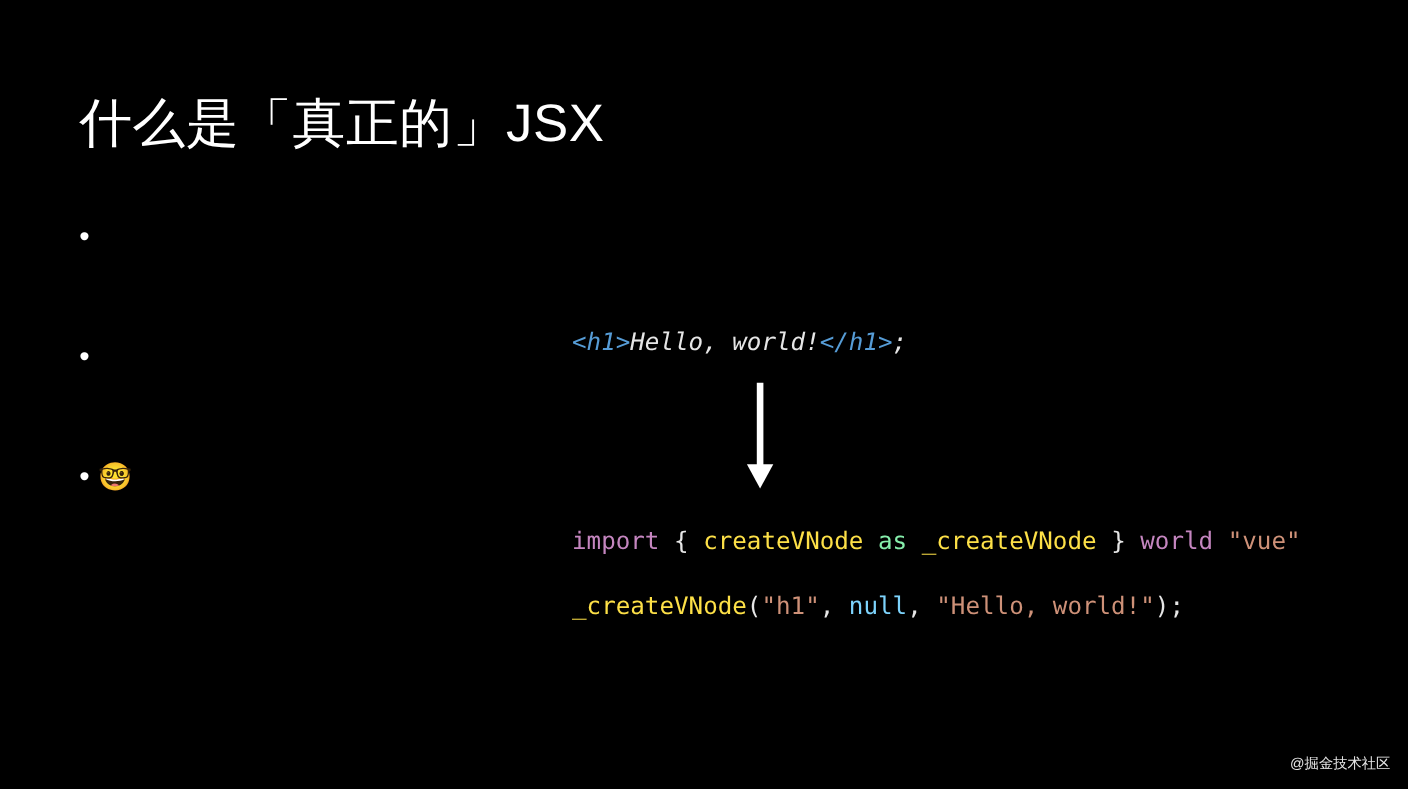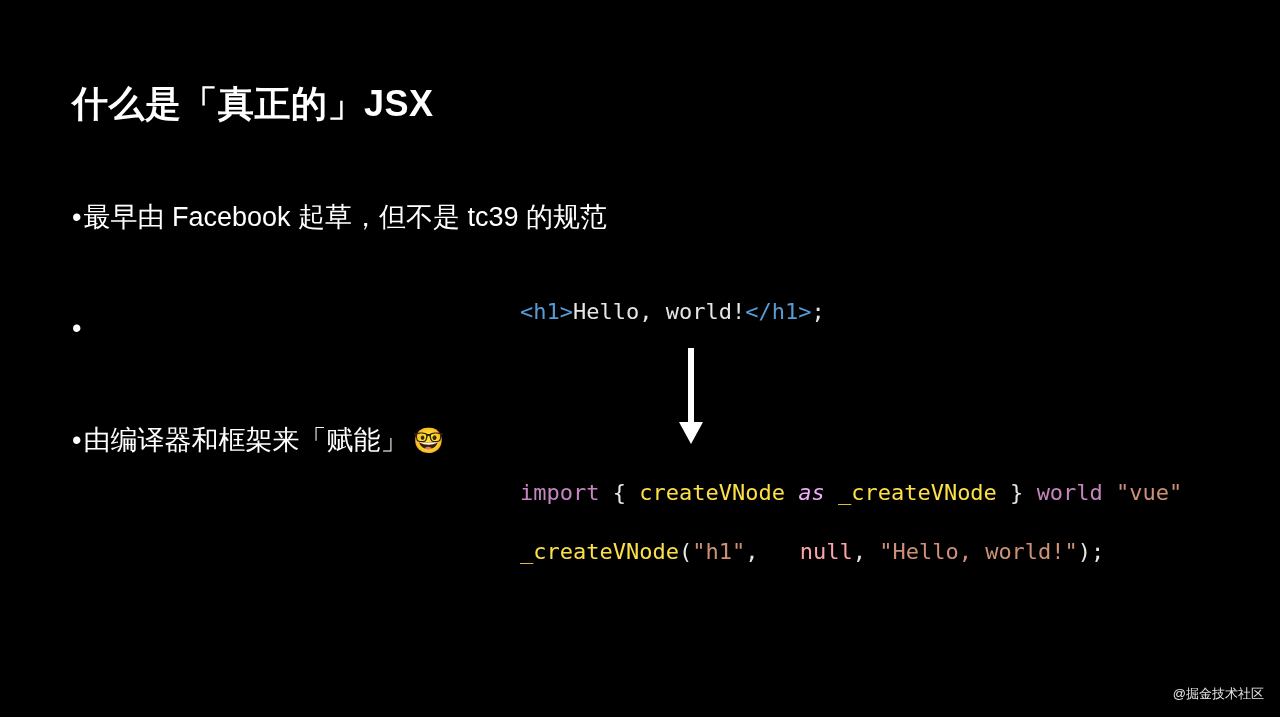--- a/index.html
+++ b/index.html
@@ -16,23 +16,23 @@
       overflow: hidden;
       position: relative;
     }
     .slide {
       width: 100%;
       height: 100%;
       padding: 80px 72px 0 72px;
       position: relative;
     }
     .title {
-      font-size: 36px;
-      font-weight: 700;
-      margin-bottom: 70px;
+      font-size: 48px;
+      font-weight: 400;
+      margin-bottom: 56px;
       letter-spacing: 0.5px;
     }
     .bullets {
       display: flex;
       flex-direction: column;
       gap: 78px;
     }
     .bullet {
       font-size: 27px;
       font-weight: 400;
@@ -50,68 +50,67 @@
       position: absolute;
       left: 520px;
       top: 295px;
       font-family: "Menlo", "Monaco", "Consolas", monospace;
       font-size: 22px;
       line-height: 1.5;
       color: #e0e0e0;
     }
     .code-line1 {
       margin-bottom: 8px;
+      font-style: italic;
     }
     .arrow-container {
       margin: 18px 0 30px 156px;
     }
     .arrow-svg {
       display: block;
     }
     .code-line2 {
       margin-bottom: 26px;
       white-space: nowrap;
     }
     .code-line3 {
       white-space: nowrap;
     }
     .tag { color: #569cd6; }
     .white { color: #e6e6e6; }
     .keyword { color: #c586c0; }
     .ident { color: #fde047; }
-    .kw2 { color: #f0abfc; font-style: italic; }
+    .kw2 { color: #86efac; }
     .str { color: #ce9178; }
-    .null { color: #fca5a5; margin-left: 28px; }
+    .null { color: #7dd3fc; }
     .lbrace { color: #e6e6e6; }
     .credit {
       position: absolute;
       right: 16px;
       bottom: 14px;
       font-size: 13px;
       color: #e6e6e6;
       font-weight: 400;
     }
   </style>
 </head>
 <body>
 
 <div class="slide">
   <h1 class="title">什么是「真正的」JSX</h1>
 
   <div class="bullets">
     <div class="bullet">
       <span class="bullet-dot">•</span>
-      <span>最早由 Facebook 起草，但不是 tc39 的规范</span>
     </div>
     <div class="bullet">
       <span class="bullet-dot">•</span>
     </div>
     <div class="bullet">
       <span class="bullet-dot">•</span>
-      <span>由编译器和框架来「赋能」</span>
       <span class="emoji">🤓</span>
     </div>
   </div>
 
   <div class="code-area">
     <div class="code-line1">
       <span class="tag">&lt;</span><span class="tag">h1</span><span class="tag">&gt;</span><span class="white">Hello, world!</span><span class="tag">&lt;/</span><span class="tag">h1</span><span class="tag">&gt;</span><span class="white">;</span>
     </div>
 
     <div class="arrow-container">

